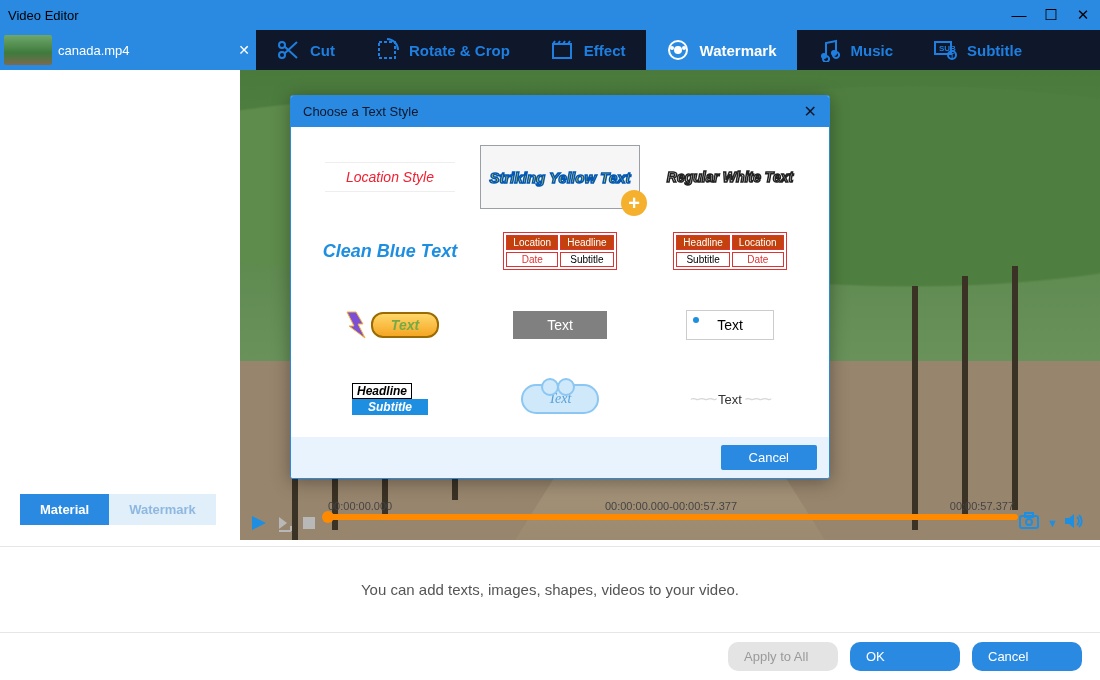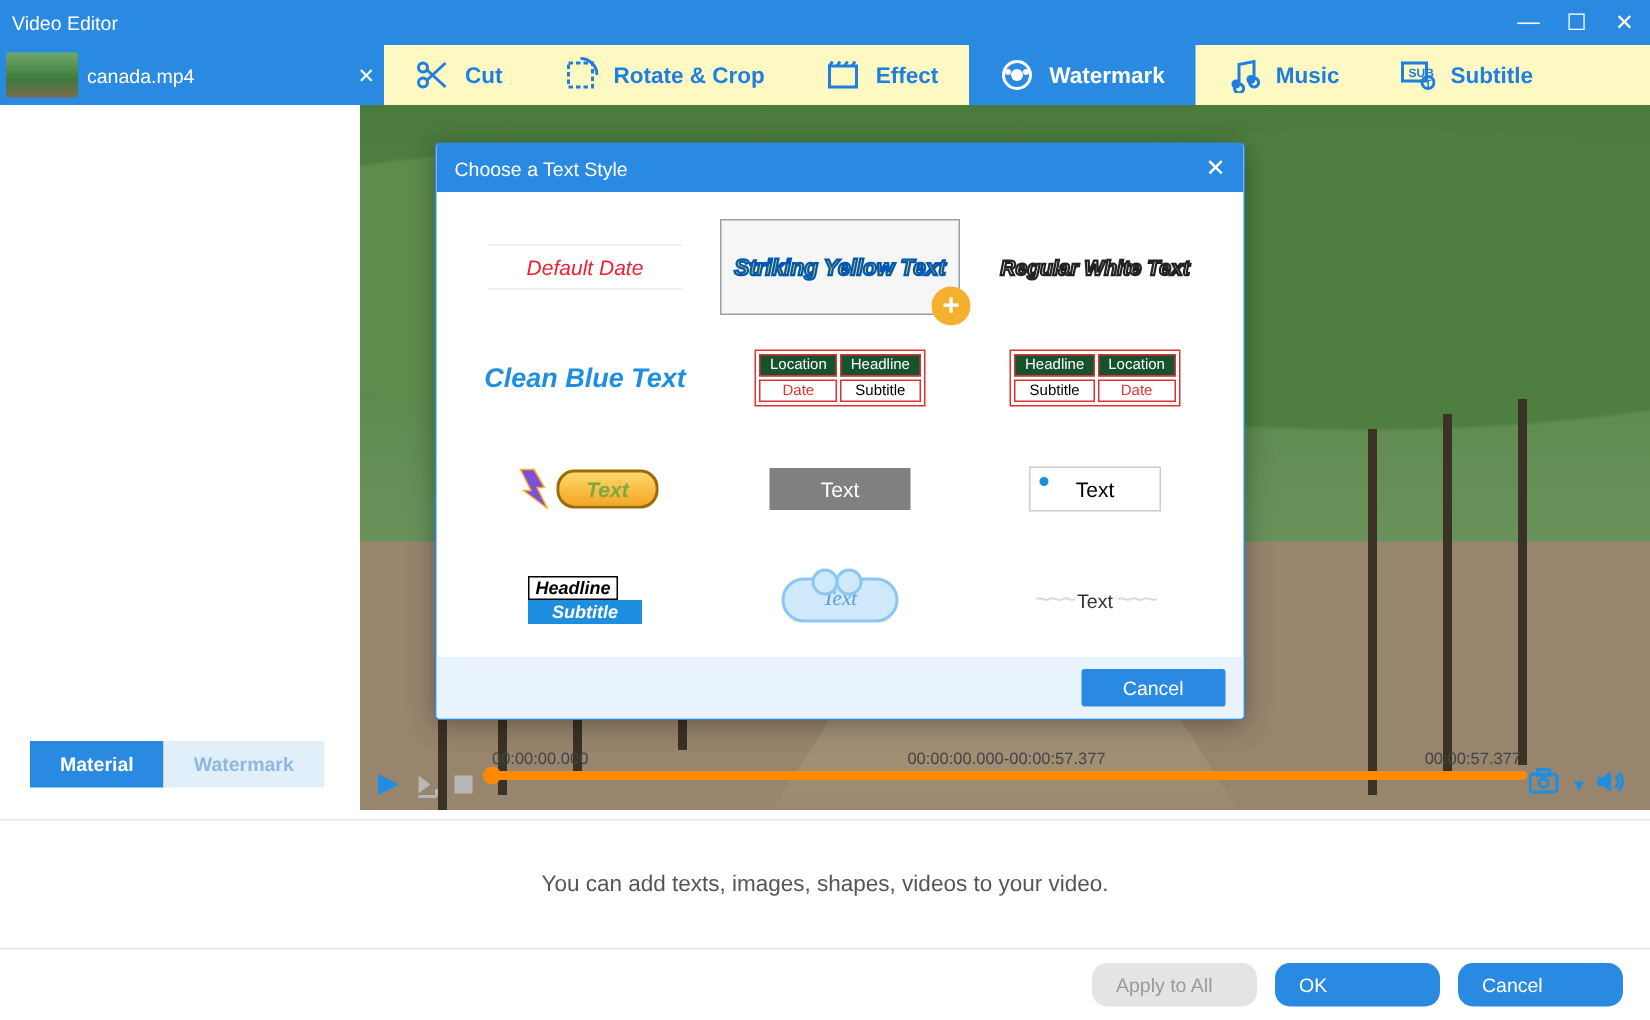--- a/index.html
+++ b/index.html
@@ -1,53 +1,53 @@
 <!DOCTYPE html>
 <html><head>
 <meta charset="utf-8">
 <style>
   * { box-sizing: border-box; margin: 0; padding: 0; font-family: "Segoe UI", Arial, sans-serif; }
   body { width: 1100px; height: 680px; background: #fff; overflow: hidden; position: relative; }
   
-  .titlebar { height: 30px; background: #2a8ae2; color: #ffffff; display: flex; align-items: center; padding: 0 8px; font-size: 13px; }
+  .titlebar { height: 30px; background: #2a8ae2; color: #000000; display: flex; align-items: center; padding: 0 8px; font-size: 13px; }
   .titlebar .win-ctrls { margin-left: auto; display: flex; gap: 14px; font-size: 15px; }
   .win-ctrls span { cursor: pointer; width: 18px; text-align: center; }
   
   .topstrip { height: 40px; display: flex; }
   .file-tab-bar { width: 256px; background: #2a8ae2; display: flex; align-items: center; }
   .file-tab { flex: 1; height: 40px; display: flex; align-items: center; color: #fff; font-size: 13px; padding: 0 8px 0 4px; }
   .file-thumb { width: 48px; height: 30px; margin-right: 6px; border-radius: 2px; background: linear-gradient(to bottom, #6fa76b 0%, #3f7a3d 60%, #7b6a4f 100%); flex-shrink:0; }
   .file-close { color: #fff; font-size: 14px; padding: 0 6px; }
-  .toolbar { flex: 1; height: 40px; background: #fef9c3; display: flex; }
+  .toolbar { flex: 1; height: 40px; background: #0f172a; display: flex; }
   .tool { display: flex; align-items: center; gap: 10px; padding: 0 20px; color: #1e7fe0; font-size: 15px; font-weight: 600; cursor: pointer; }
   .tool.active { background: #2a8ae2; color: #fff; }
   .tool .ico { width: 24px; height: 24px; display: inline-flex; align-items: center; justify-content: center; }
   
   .main { height: 470px; display: flex; }
   .left-pane { width: 240px; background: #fff; }
   .video-pane { flex: 1; background: #000; position: relative; }
   .video-img { position: absolute; inset: 0; background: linear-gradient(to bottom, rgba(70,110,55,0.9) 0 55%, rgba(160,140,115,0.95) 55% 100%); }
   .tree { position:absolute; left:6%; top:48%; width:6px; height:52%; background:#3a3224; box-shadow: 40px -10px 0 0 #3a3224, 90px -25px 0 0 #3a3224, 160px -40px 0 0 #3a3224, 620px -10px 0 0 #3a3224, 670px -20px 0 0 #3a3224, 720px -30px 0 0 #3a3224; }
   .canopy { position:absolute; left:0; top:0; right:0; height:62%; background: radial-gradient(ellipse at 20% 40%, #5e8c4c 0 35%, transparent 36%), radial-gradient(ellipse at 78% 40%, #4f7f40 0 40%, transparent 41%), linear-gradient(#4a7a3c,#69925a); }
   .path { position:absolute; left:32%; right:32%; top:58%; bottom:0; background: linear-gradient(#b6a48c,#9c8a70); clip-path: polygon(40% 0, 60% 0, 100% 100%, 0 100%); }
   
   .modal { position: absolute; left: 50px; top: 25px; width: 540px; background: #fff; border: 1px solid #2a8ae2; border-radius: 3px; box-shadow: 0 3px 18px rgba(0,0,0,0.35); overflow:hidden; }
-  .modal-title { background: #2a8ae2; color: #ffffff; padding: 6px 12px; font-size: 13px; display: flex; align-items: center; }
+  .modal-title { background: #2a8ae2; color: #0f172a; padding: 6px 12px; font-size: 13px; display: flex; align-items: center; }
   .modal-title .x { margin-left: auto; font-size: 16px; cursor:pointer; }
   .styles-grid { padding: 18px 16px 6px; display: grid; grid-template-columns: repeat(3, 160px); grid-auto-rows: 64px; gap: 10px 10px; justify-content: center; }
   .style-cell { display: flex; align-items: center; justify-content: center; font-size: 14px; position: relative; }
   .style-cell.sel { border: 1px solid #9aa0a6; background:#f6f6f6; }
   .style-cell.sel::after { content:"+"; position:absolute; right:-8px; bottom:-8px; width:26px; height:26px; border-radius:50%; background:#f5b12e; color:#fff; font-size:20px; line-height:26px; text-align:center; font-weight:bold; }
   .sty-default { color:#e23; font-style: italic; border-top:1px solid #eee; border-bottom:1px solid #eee; width:130px; text-align:center; padding:6px 0; }
   .sty-yellow { font-weight:900; font-style:italic; color:#ffe100; -webkit-text-stroke:1.5px #0057b8; font-size:15px; }
   .sty-white { font-weight:900; font-style:italic; color:#fff; -webkit-text-stroke:1.5px #222; font-size:14px; }
   .sty-blue { font-weight:900; font-style:italic; color:#1e8fe0; font-size:18px; }
   .sty-table { border:1px solid #d33; font-size:10px; }
   .sty-table td { border:1px solid #d33; padding:1px 6px; text-align:center; }
-  .sty-table .hd { background:#14532d; color:#fff; }
+  .sty-table .hd { background:#c2410c; color:#fff; }
   .sty-gold { display:flex; align-items:center; }
   .sty-gold .badge { background:linear-gradient(#ffd76a,#f5a623); color:#7a4; border:2px solid #9b6b00; border-radius:12px; padding:3px 18px; font-weight:900; font-style:italic; }
   .sty-gray { background:#808080; color:#fff; padding:6px 34px; font-size:14px; }
   .sty-plain { border:1px solid #ccc; padding:6px 30px; position:relative; }
   .sty-plain::before { content:""; position:absolute; left:6px; top:6px; width:6px; height:6px; border-radius:50%; background:#1e8fe0; }
   .sty-hlsub { font-size:12px; line-height:1.2; }
   .sty-hlsub .h { background:#fff; border:1px solid #000; padding:0 4px; font-weight:bold; font-style:italic; display:inline-block; }
   .sty-hlsub .s { background:#1e8fe0; color:#fff; padding:1px 16px; font-weight:bold; font-style:italic; display:inline-block; }
   .sty-cloud { background:#cfe9fb; border:2px solid #8cc6f2; border-radius:16px; padding:5px 26px; color:#5aa0d8; font-style:italic; font-family:"Comic Sans MS",cursive; position:relative; }
   .sty-cloud::before, .sty-cloud::after { content:""; position:absolute; width:14px; height:14px; border:2px solid #8cc6f2; background:#cfe9fb; border-radius:50%; top:-8px; }
@@ -172,21 +172,21 @@
         <div class="tree"></div>
     </div>
 
     <div class="modal">
       <div class="modal-title">
         <span>Choose a Text Style</span>
         <span class="x">✕</span>
       </div>
       <div class="styles-grid">
         <div class="style-cell">
-            <span class="sty-default">Default Date</span>
+            <span class="sty-default">Location Style</span>
           </div>
         <div class="style-cell sel">
             <span class="sty-yellow">Striking Yellow Text</span>
           </div>
         <div class="style-cell">
             <span class="sty-white">Regular White Text</span>
           </div>
         <div class="style-cell">
             <span class="sty-blue">Clean Blue Text</span>
           </div>

